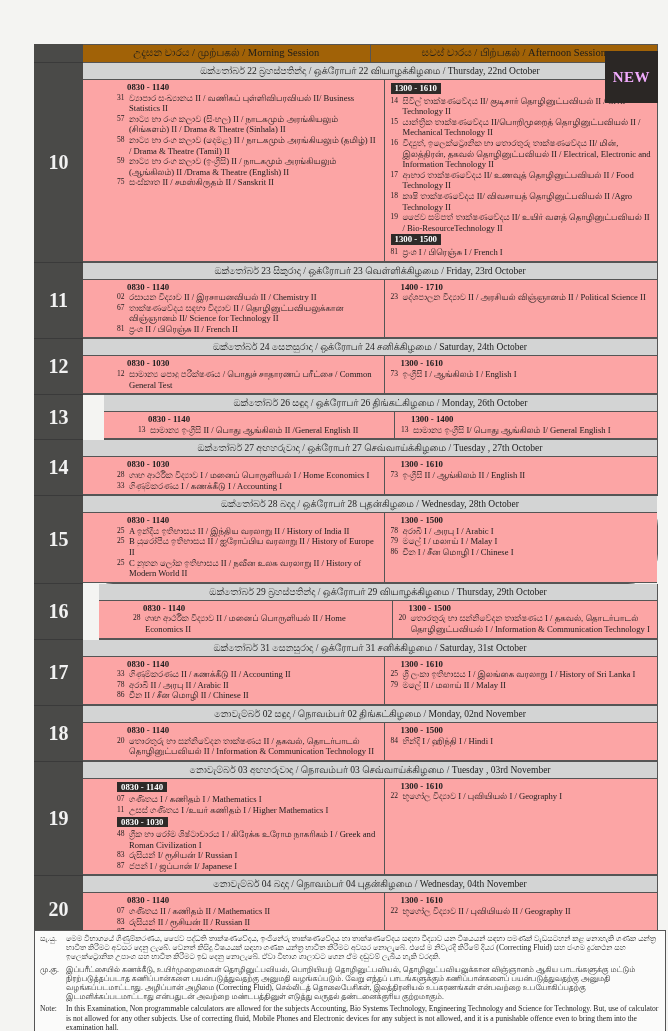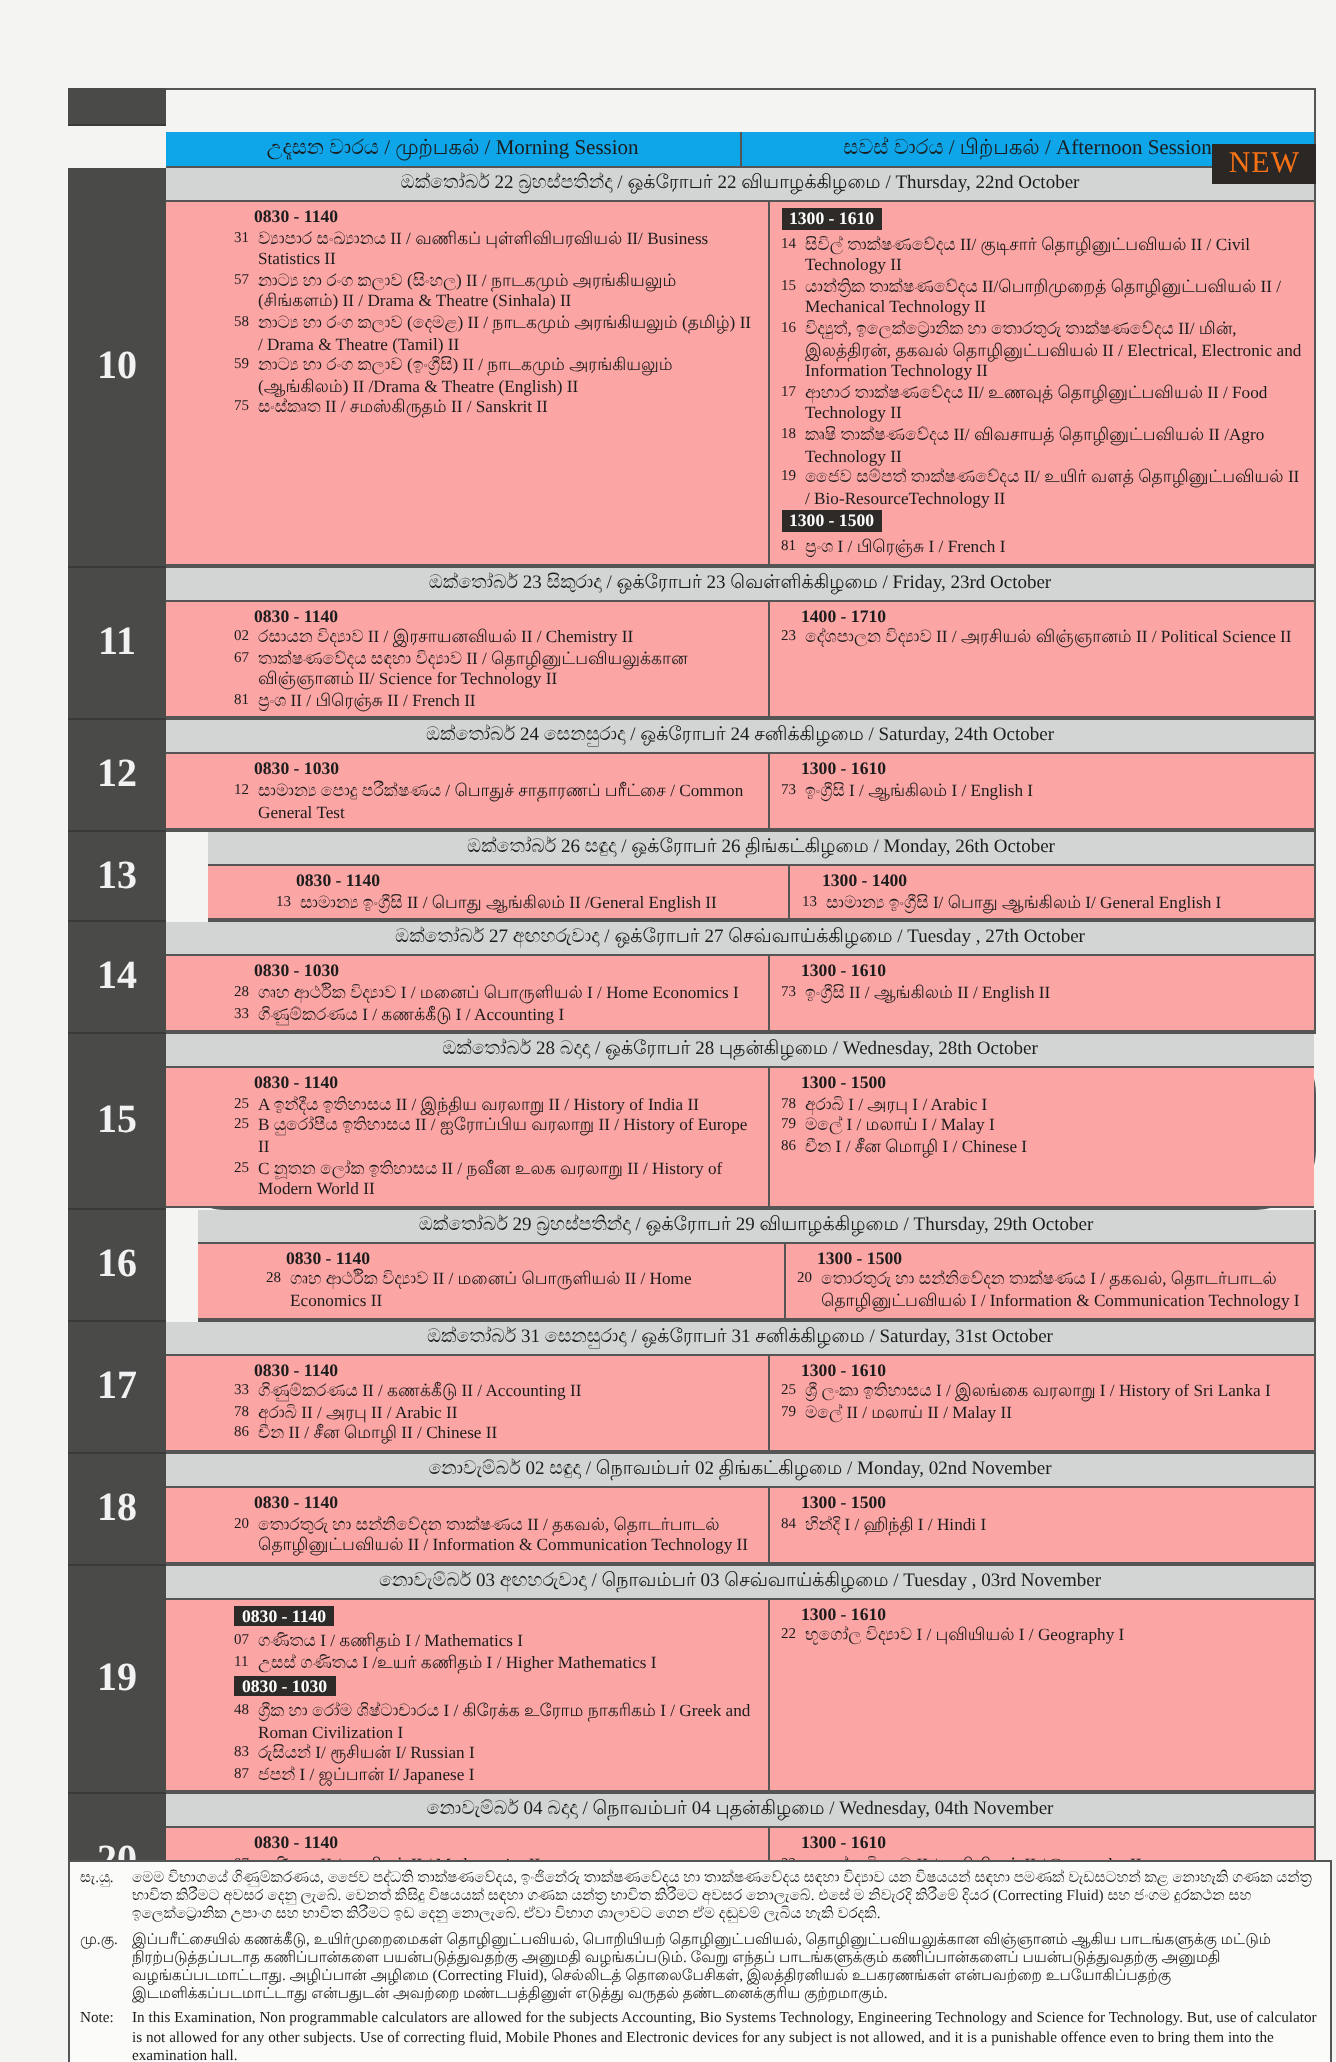--- a/index.html
+++ b/index.html
@@ -6,27 +6,27 @@
   body {
     width:668px; height:1031px; background:#f4f4f2; position:relative; overflow:hidden;
     font-family: "Liberation Serif", serif; color:#1c1c1c;
   }
   #sheet { position:absolute; left:34px; top:44px; width:624px; }
   .row { display:flex; }
   .daycol { width:49px; background:#4a4a48; color:#f2f2f2; font-weight:bold; font-size:20px;
             display:flex; align-items:center; justify-content:center; flex:none;
             border-bottom:1px solid #3a3a3a; }
   .grid { flex:1; border:1.5px solid #555; border-left:none; }
-  .hdr { display:flex; background:#0ea5e9; border-bottom:1.5px solid #555; height:17px; font-size:10.5px;margin-top:21px; }
+  .hdr { display:flex; background:#a16207; border-bottom:1.5px solid #555; height:17px; font-size:10.5px; }
   .hdr > div { flex:1; display:flex; align-items:center; justify-content:center; }
   .hdr > div:first-child { border-right:1.5px solid #555; }
   .datebar { background:#d3d4d4; border-bottom:1.5px solid #555; font-size:9.5px; text-align:center;
              height:16px; line-height:16px; position:relative; }
-  .new-badge { position:absolute; right:-1px; top:-12px; background:#2b2725; color:#f97316;
-               font-weight:normal; font-size:15px; padding:2px 8px; letter-spacing:0.5px; }
+  .new-badge { position:absolute; right:-1px; top:-12px; background:#2b2725; color:#f0abfc;
+               font-weight:bold; font-size:15px; padding:18px 8px; letter-spacing:0.5px; }
   .sessions { display:flex; border-bottom:1.5px solid #555; background:#fca5a5;padding-left:28px; }
   .sessions > .cell { flex:1; padding:2px 6px 3px 6px; font-size:8.6px; line-height:10.6px; }
   .sessions > .cell:first-child { border-right:1.5px solid #555; }
   .time { font-weight:bold; font-size:8.8px; padding-left:10px; }
   .time.dark { display:inline-block; background:#2e2a28; color:#fff; padding:0 4px; margin:1px 0 2px 0; }
   .item { display:flex;justify-content:space-between; }
   .item .code { width:12px; flex:none; font-size:7.5px; }
   .item .txt { flex:1; }
   .note { position:absolute; left:34px; top:930px; width:620px; border:1.5px solid #555; background:#fbfbfa;
           padding:3px 5px; font-size:7.6px; line-height:9.2px; }

